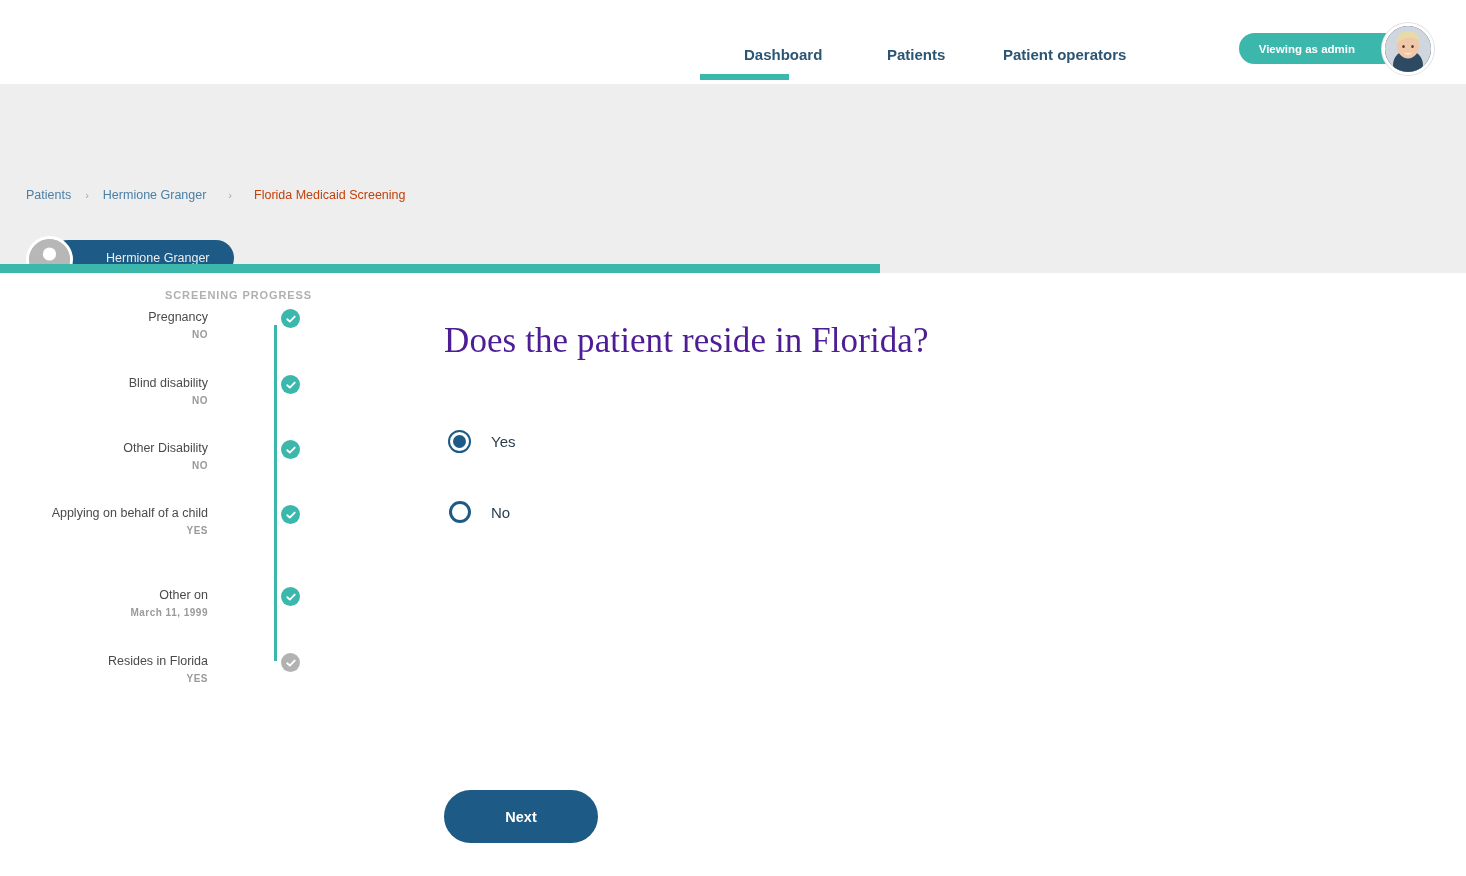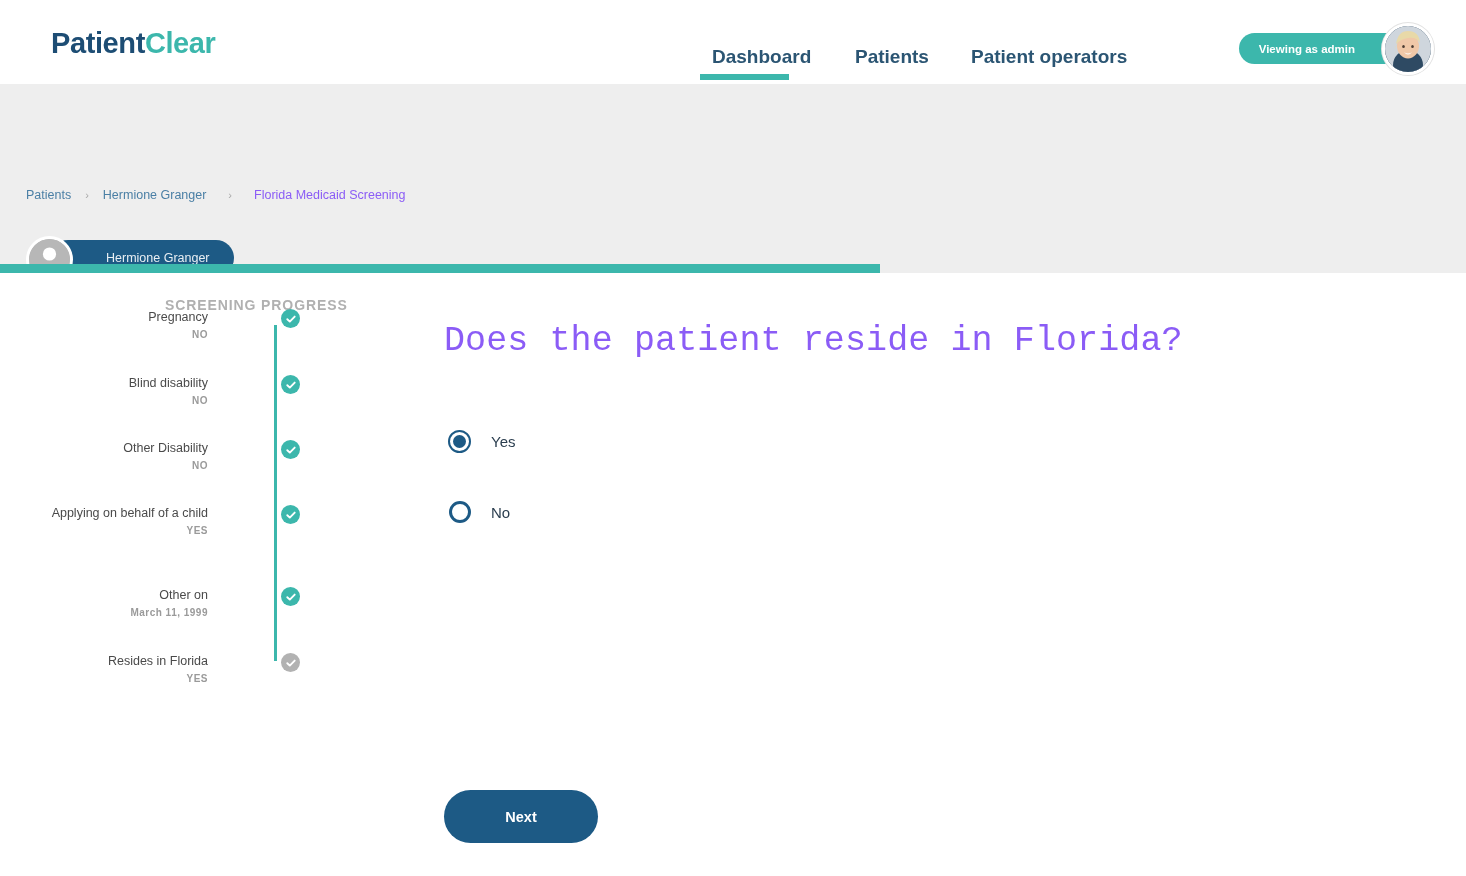--- a/index.html
+++ b/index.html
@@ -44,25 +44,26 @@
 
   .main-nav {
     position: absolute;
     left: 690px;
     top: 0;
     height: 84px;
   }
   .nav-item {
     position: absolute;
     top: 46px;
-    font-size: 19px;
+    font-size: 15px;
     font-weight: bold;
     color: #2b5573;
     white-space: nowrap;
     cursor: pointer;
+    margin-left: 32px;
   }
   .nav-item.n0 { left: 22px; }
   .nav-item.n1 { left: 165px; }
   .nav-item.n2 { left: 281px; }
   .nav-underline {
     position: absolute;
     left: 700px;
     top: 74px;
     width: 89px;
     height: 6px;
@@ -109,21 +110,21 @@
   .breadcrumb {
     position: absolute;
     left: 26px;
     top: 104px;
     display: flex;
     align-items: center;
     font-size: 12.5px;
     white-space: nowrap;
   }
   .crumb-link { color: #4a7fa5; cursor: pointer; }
-  .crumb-current { color: #8b5cf6; }
+  .crumb-current { color: #c2410c; }
   .crumb-sep { color: #a8a8a8; font-size: 11px; margin: 0 14px; }
   .crumb-sep.wide { margin: 0 22px; }
 
   .patient-pill-wrap {
     position: absolute;
     left: 26px;
     top: 152px;
     height: 48px;
   }
   .patient-pill {
@@ -208,22 +209,22 @@
   
   .stepper {
     position: absolute;
     left: 0;
     top: 0;
     width: 300px;
   }
   .stepper-title {
     position: absolute;
     left: 165px;
-    top: 24px;
-    font-size: 14px;
+    top: 16px;
+    font-size: 11px;
     font-weight: bold;
     letter-spacing: 0.9px;
     color: #b0b0b0;
     white-space: nowrap;
   }
   .step-rail {
     position: absolute;
     left: 274px;
     top: 52px;
     width: 2.5px;
@@ -272,23 +273,23 @@
   .question-area {
     position: absolute;
     left: 444px;
     top: 0;
     right: 0;
   }
   .question-title {
     position: absolute;
     left: 0;
     top: 48px;
-    font-family: Liberation Mono, monospace;
+    font-family: Liberation Serif, serif;
     font-size: 35px;
-    color: #8b5cf6;
+    color: #4c1d95;
     letter-spacing: 0.1px;
     white-space: nowrap;
   }
 
   .options { position: absolute; left: 0; top: 150px; }
   .option-row {
     display: flex;
     align-items: center;
     height: 36px;
     margin-bottom: 35px;
@@ -345,23 +346,20 @@
     font-family: "Liberation Sans", sans-serif;
   }
 </style>
 </head>
 <body>
 
 <div class="page-frame">
 
   <div class="top-header">
 
-    <div class="brand">
-      <span class="brand-a">Patient</span><span class="brand-b">Clear</span>
-    </div>
 
     <div class="main-nav">
       <div class="nav-item n0">Dashboard</div>
       <div class="nav-item n1">Patients</div>
       <div class="nav-item n2">Patient operators</div>
     </div>
     <div class="nav-underline"></div>
 
     <div class="viewing-pill">
       <span>Viewing as admin</span>

